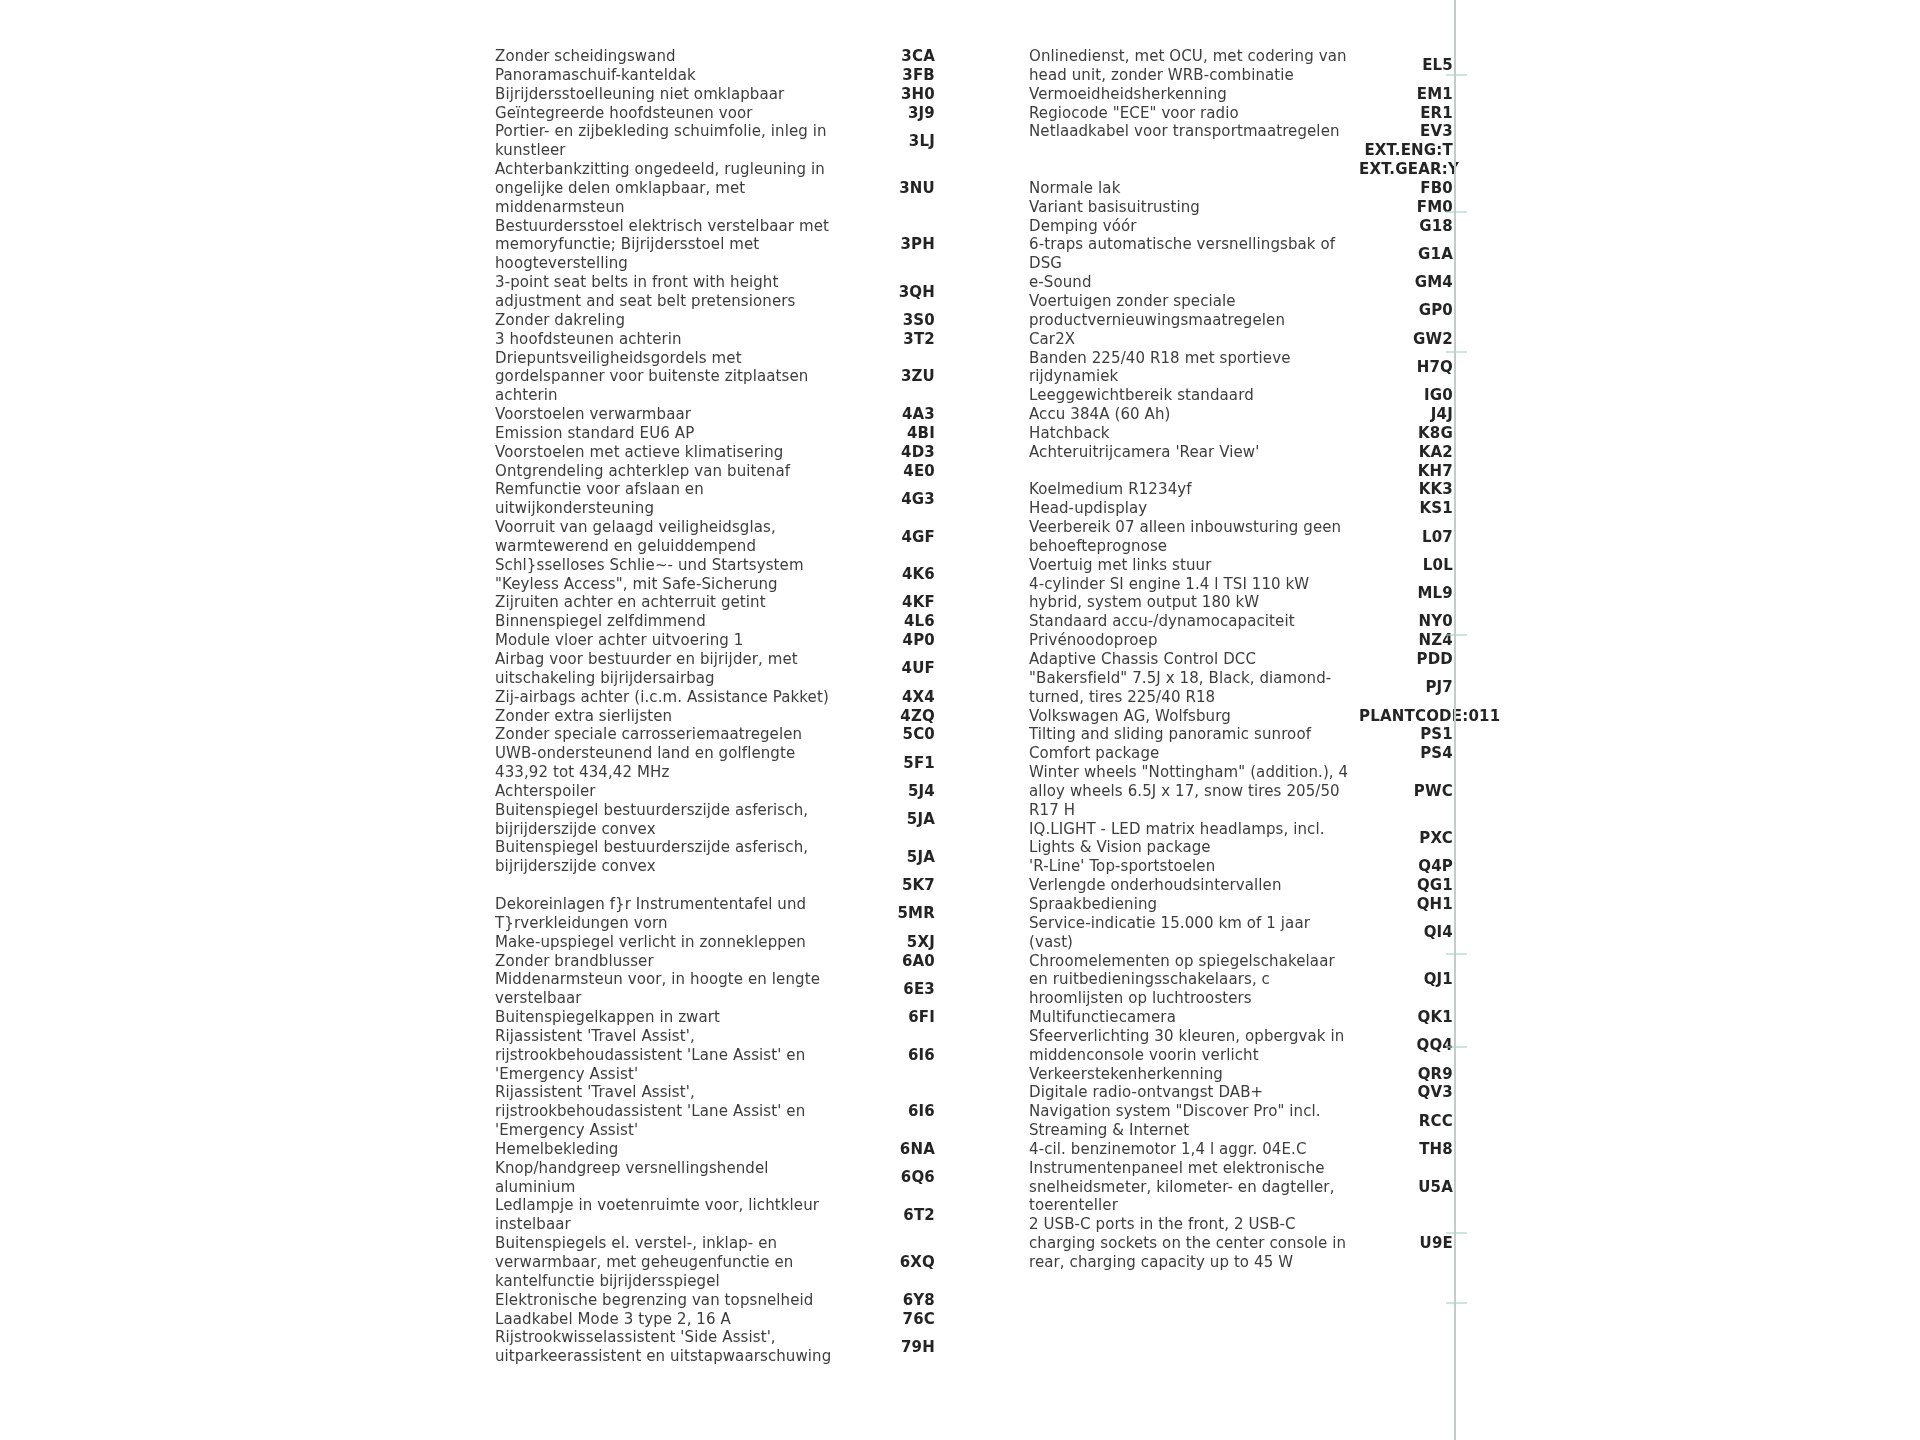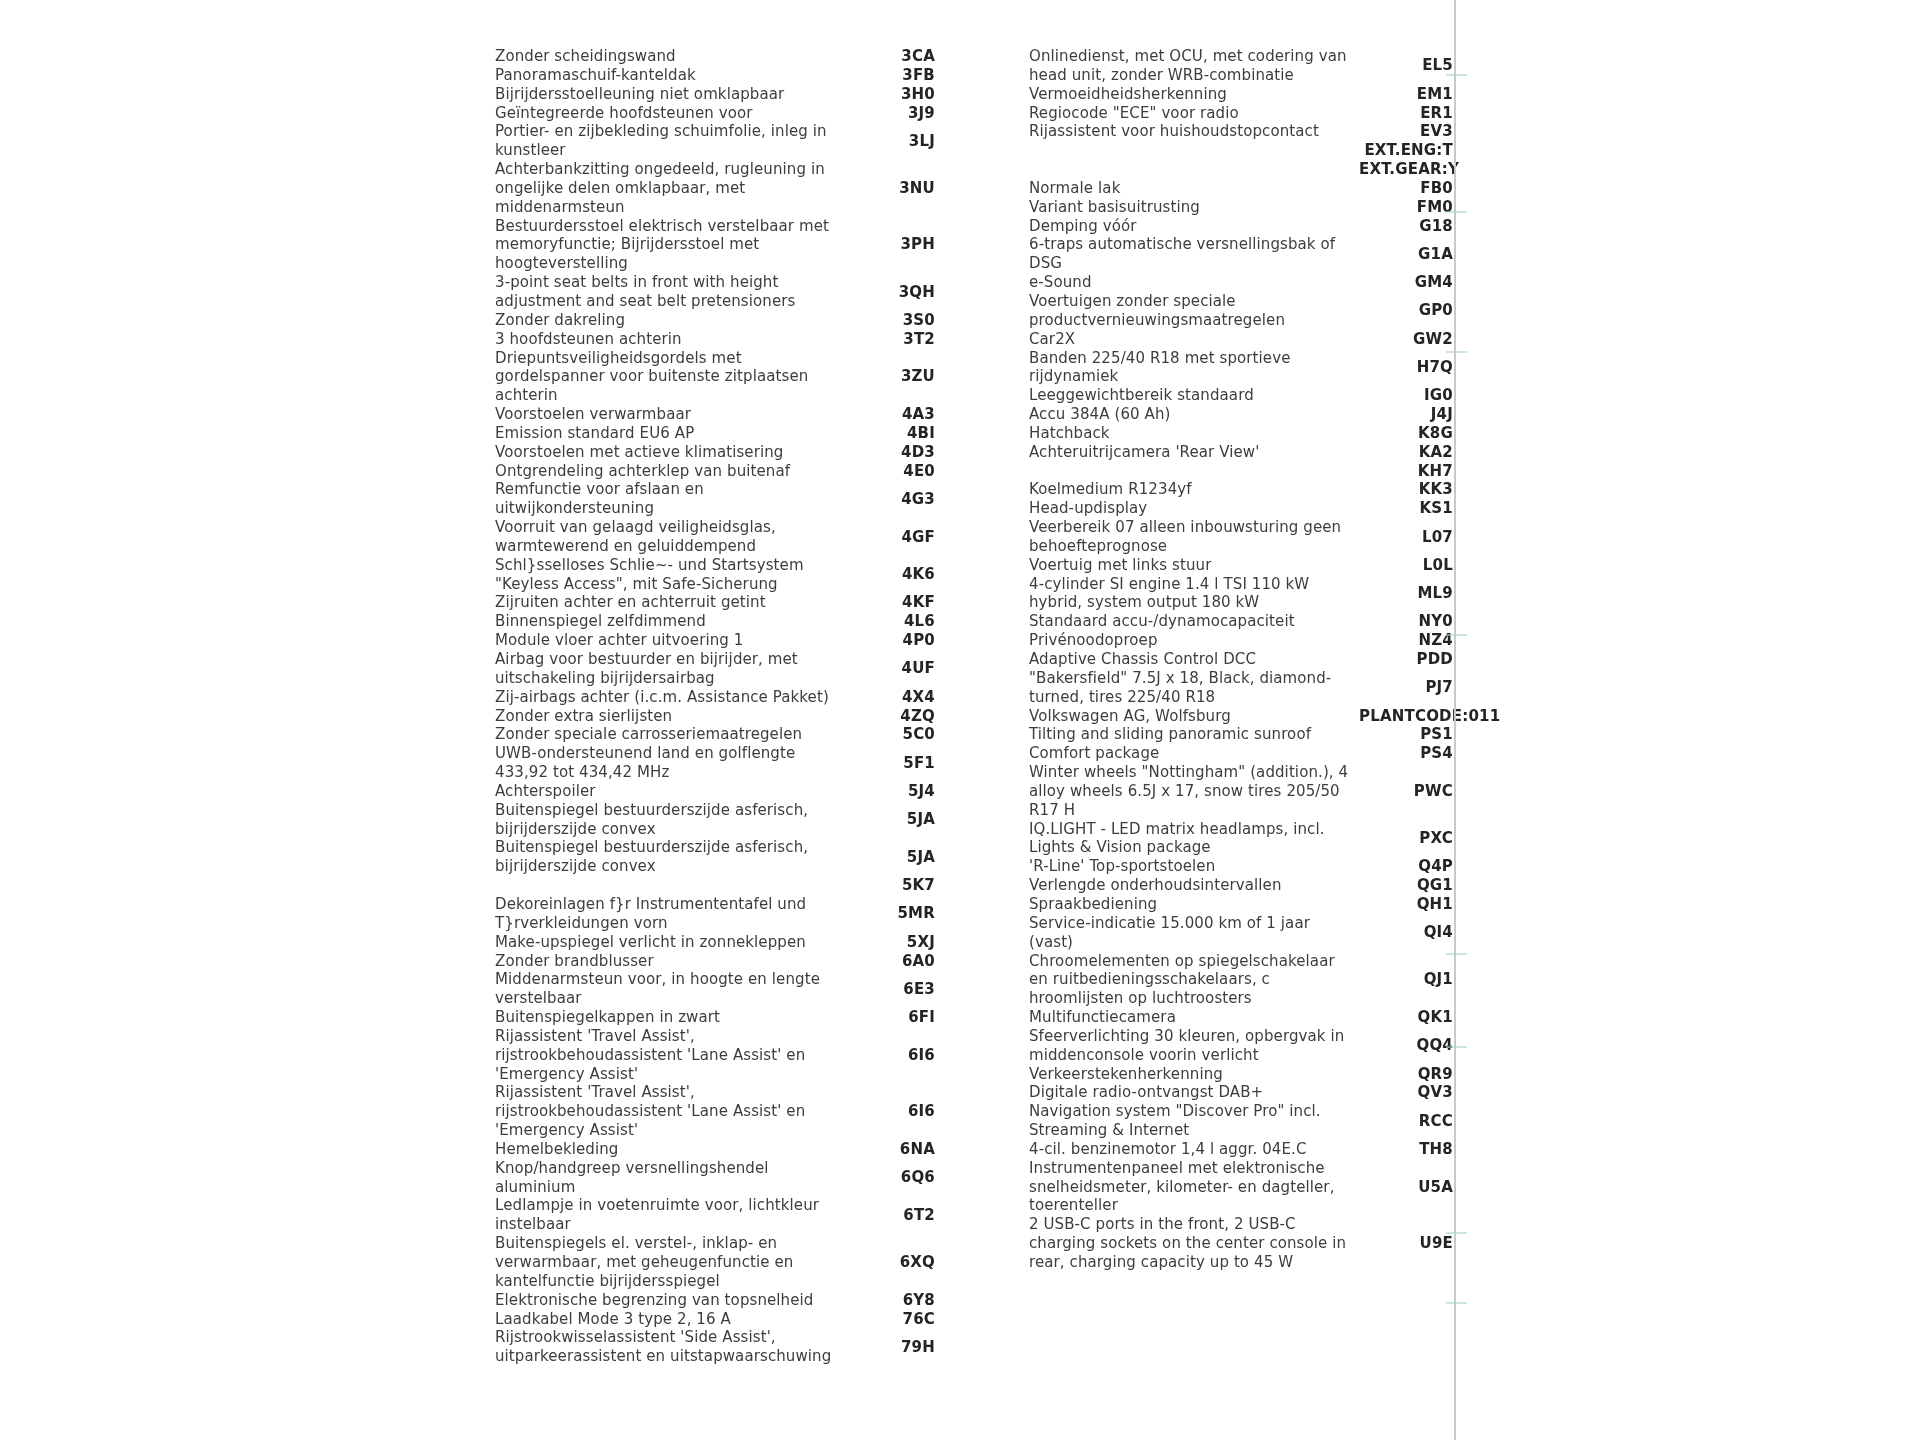--- a/index.html
+++ b/index.html
@@ -415,21 +415,21 @@
   </div>
 
   <div class="entry">
     <div class="desc">Regiocode "ECE" voor radio</div>
     <div class="codecell">
           <span>ER1</span>
         </div>
   </div>
 
   <div class="entry">
-    <div class="desc">Rijassistent voor huishoudstopcontact</div>
+    <div class="desc">Netlaadkabel voor transportmaatregelen</div>
     <div class="codecell">
           <span>EV3</span>
         </div>
   </div>
 
   <div class="entry">
     <div class="desc"></div>
     <div class="codecell">
           <span>EXT.ENG:T</span>
         </div>

